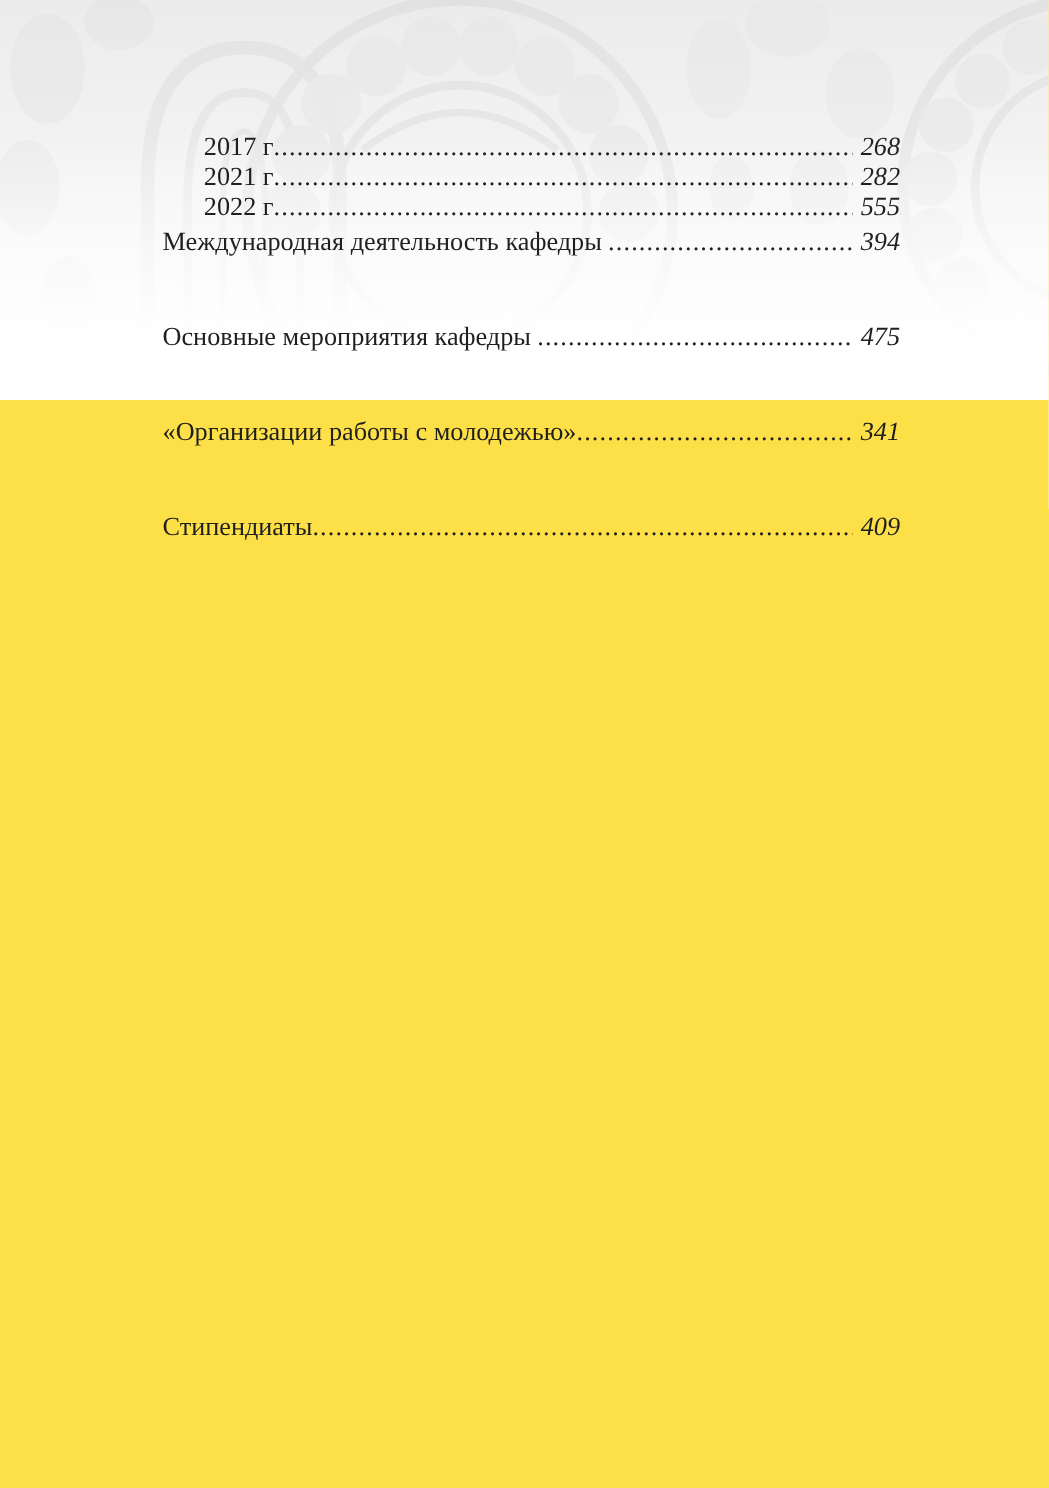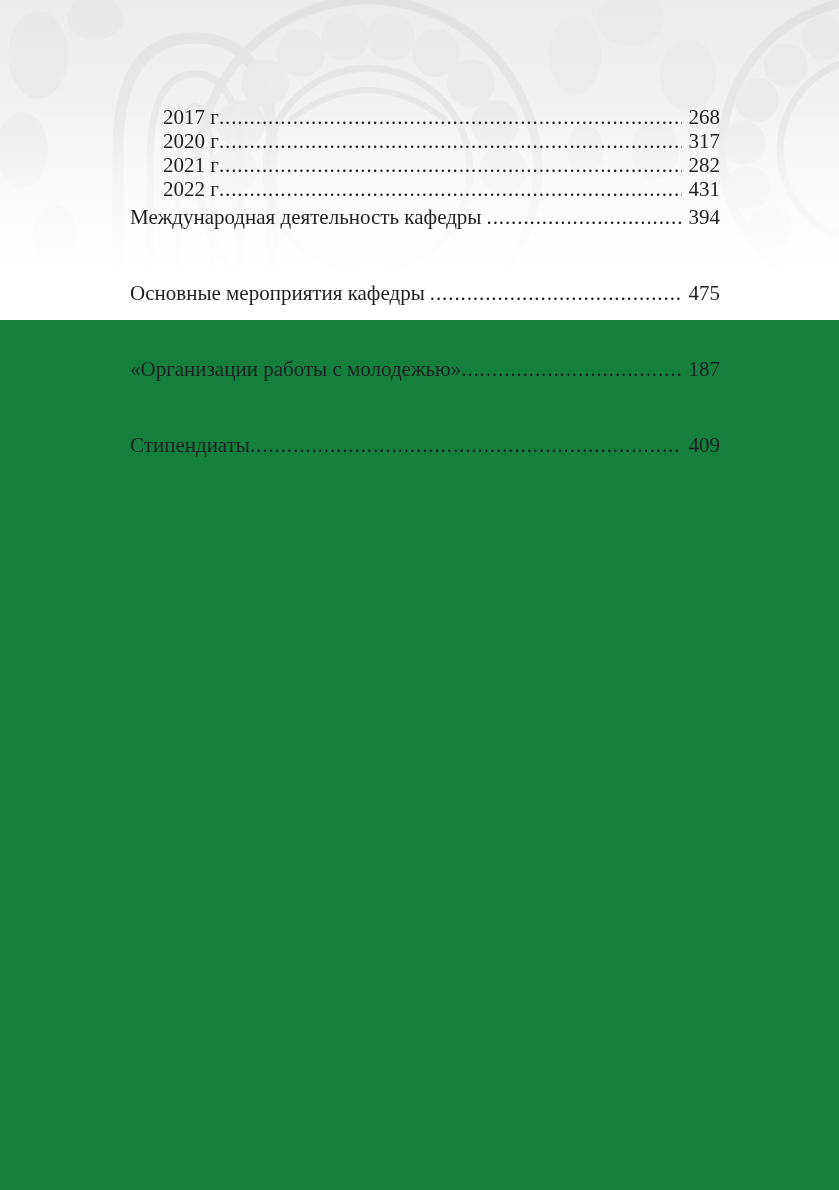--- a/index.html
+++ b/index.html
@@ -5,21 +5,21 @@
   html, body { margin: 0; padding: 0; }
   body {
     width: 839px; height: 1190px;
     background: #ffffff;
     font-family: "Liberation Serif", "DejaVu Serif", serif;
   }
   .page {
     position: relative;
     width: 839px; height: 1190px;
     overflow: hidden;
-    background: #15803d;
+    background: #fde047;
     color: #1f1f1f;
   }
   
   .ornament-band {
     position: absolute; top: 0; left: 0;
     width: 839px; height: 320px;
     background: linear-gradient(180deg, #ebebeb 0%, #f0f0f0 28%, #f8f8f8 58%, #ffffff 86%);
     z-index: 0;
   }
   .ornament-band svg { position: absolute; top: 0; left: 0; }
@@ -56,20 +56,21 @@
     letter-spacing: 0.9px;
   }
   .dots.gap { padding-left: 5px; }
   .dots::after {
     content: "........................................................................................................................................................................";
   }
   .pg {
     text-align: left;
     padding-left: 7px;
     font-feature-settings: "onum";
+    font-style: italic;
   }
 </style>
 </head>
 <body>
 
 <div class="page">
 
   <div class="ornament-band">
     <svg width="839" height="320" viewBox="0 0 839 320" aria-hidden="true">
 
@@ -129,49 +130,44 @@
   </div>
 
   <div class="toc">
 
     <div class="row year">
       <span class="lbl">2017 г</span>
         <span class="dots"></span>
         <span class="pg">268</span>
     </div>
     <div class="row year">
-      <span class="lbl">2020 г</span>
-        <span class="dots"></span>
-        <span class="pg">317</span>
-    </div>
-    <div class="row year">
       <span class="lbl">2021 г</span>
         <span class="dots"></span>
         <span class="pg">282</span>
     </div>
     <div class="row year">
       <span class="lbl">2022 г</span>
         <span class="dots"></span>
-        <span class="pg">431</span>
+        <span class="pg">555</span>
     </div>
 
     <div class="row section first-section">
       <span class="lbl">Международная деятельность кафедры</span>
         <span class="dots gap"></span>
         <span class="pg">394</span>
     </div>
     <div class="row section">
       <span class="lbl">Основные мероприятия кафедры</span>
         <span class="dots gap"></span>
         <span class="pg">475</span>
     </div>
     <div class="row section">
       <span class="lbl">«Организации работы с молодежью»</span>
         <span class="dots"></span>
-        <span class="pg">187</span>
+        <span class="pg">341</span>
     </div>
     <div class="row section">
       <span class="lbl">Стипендиаты</span>
         <span class="dots"></span>
         <span class="pg">409</span>
     </div>
 
   </div>
 </div>
 

